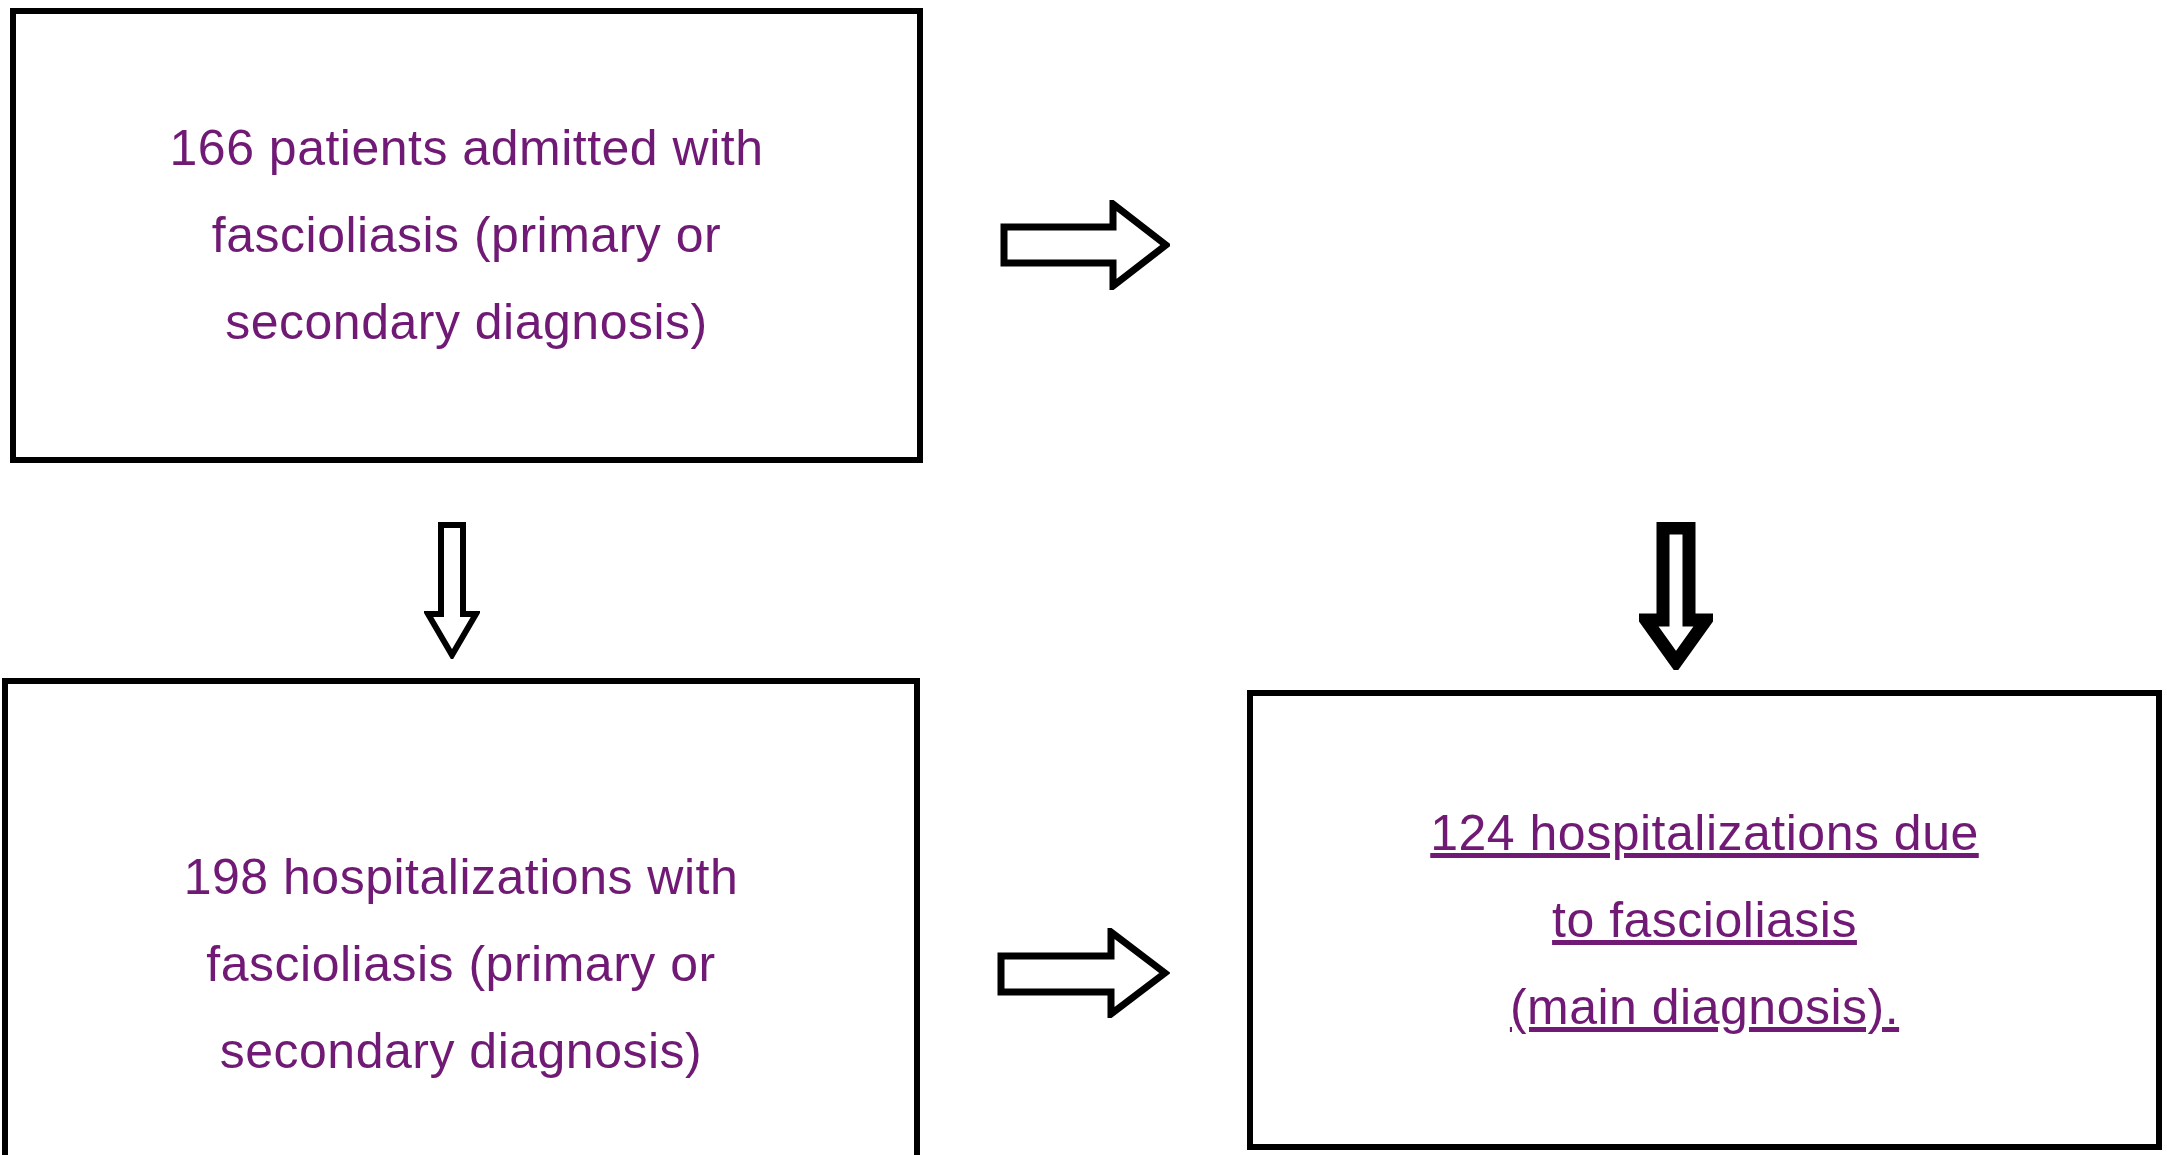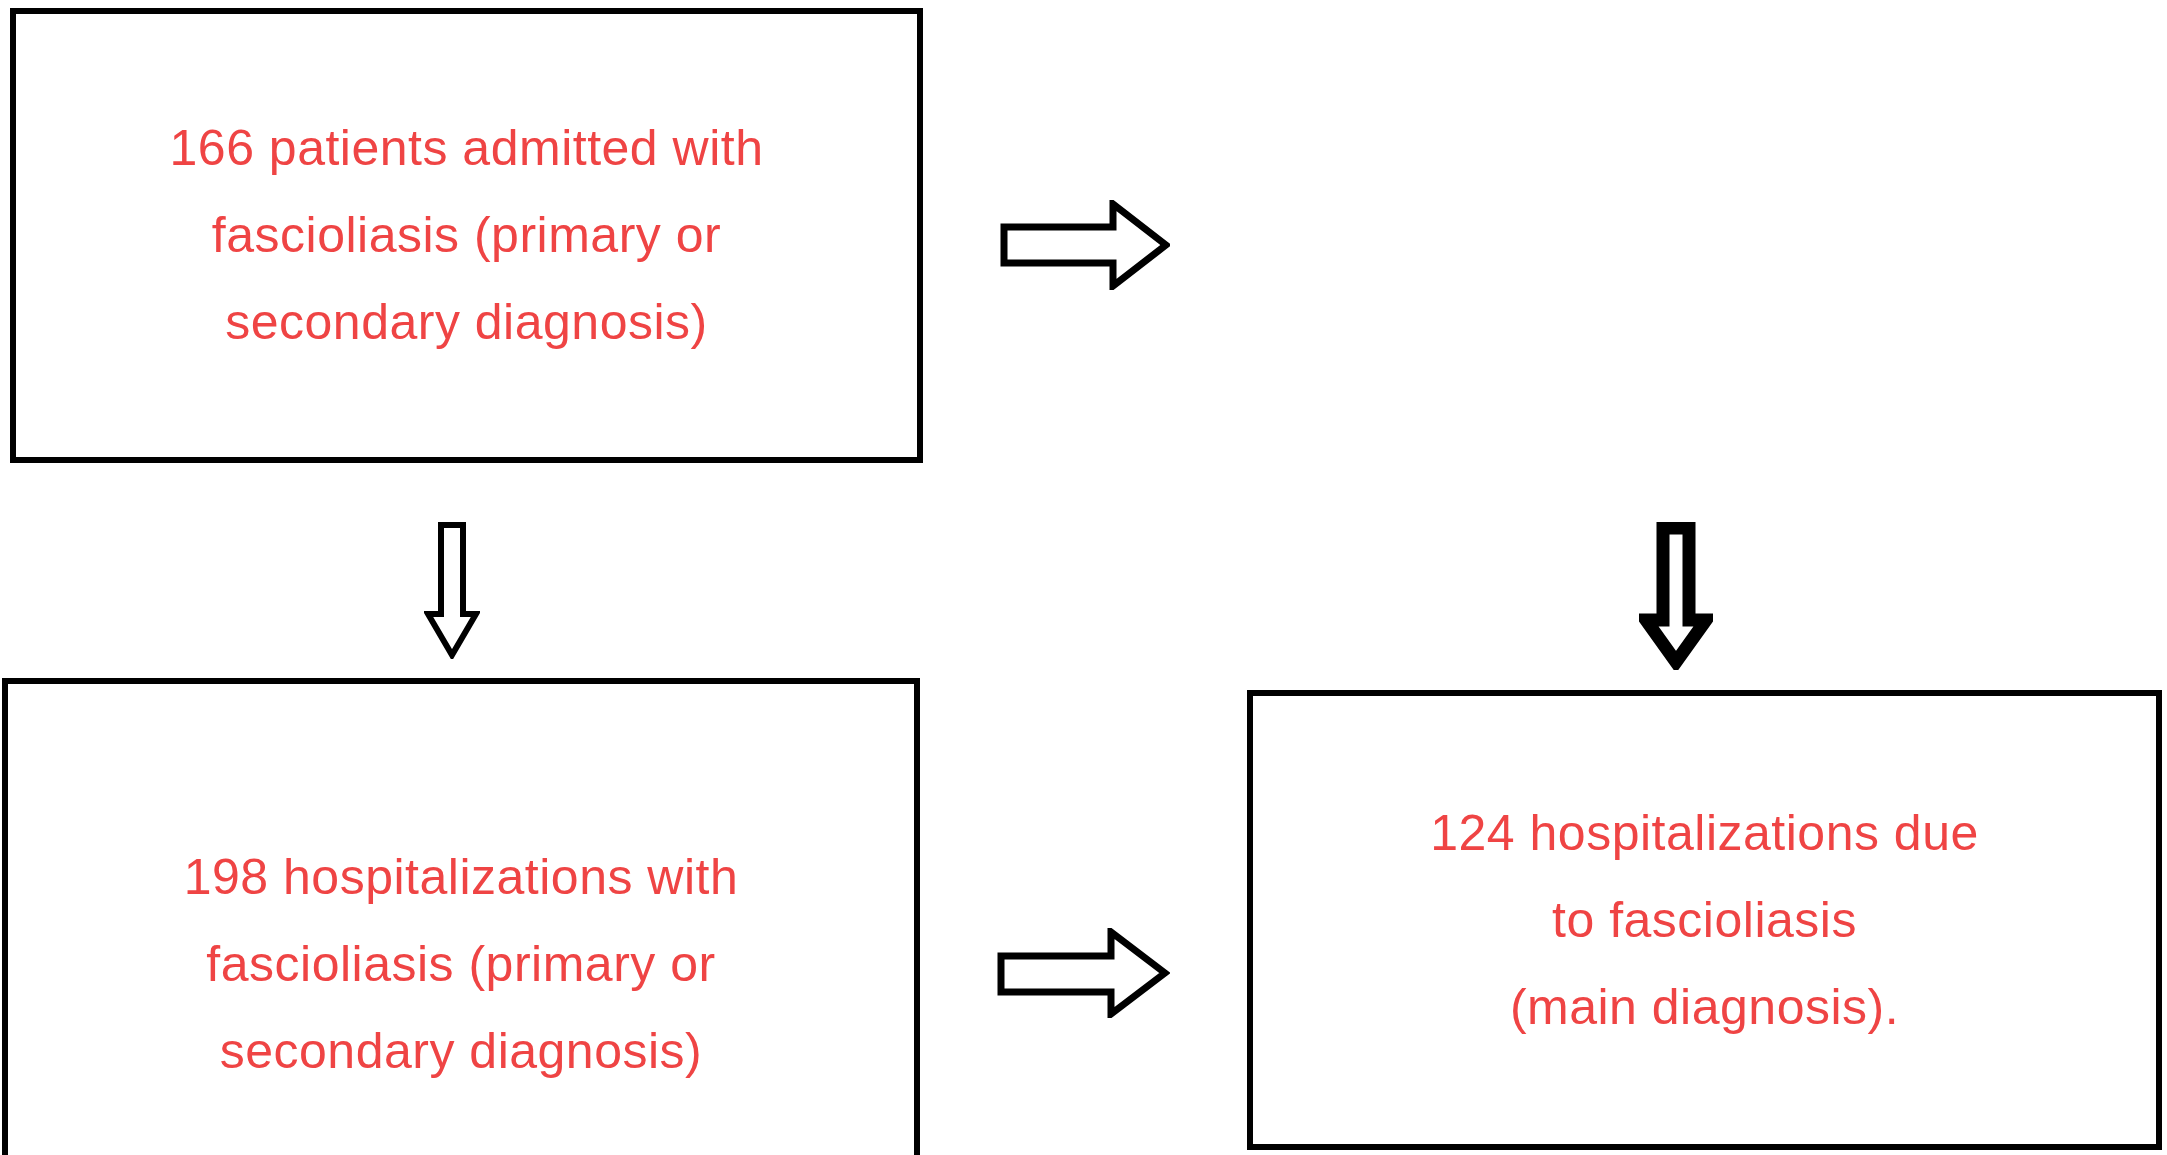--- a/index.html
+++ b/index.html
@@ -6,42 +6,42 @@
     margin: 0;
     padding: 0;
     background: #ffffff;
   }
   #canvas {
     position: relative;
     width: 2167px;
     height: 1155px;
     background: #ffffff;
     font-family: "Liberation Sans", "DejaVu Sans", sans-serif;
-    color: #ef4444;
+    color: #701a75;
   }
   .flow-box {
     position: absolute;
     border: 6px solid #000000;
     background: #ffffff;
     box-sizing: border-box;
     display: flex;
     align-items: center;
     justify-content: center;
     text-align: center;
   }
   .flow-box .box-text {
     font-size: 50px;
     line-height: 87px;
     white-space: pre-line;
     letter-spacing: 0.5px;
   }
   #box-patients-all          { left: 10px;   top: 8px;   width: 913px; height: 455px; }
   #box-patients-primary      { left: 1218px; top: 6px;   width: 922px; height: 457px; }
   #box-hospitalizations-all  { left: 2px;    top: 678px; width: 918px; height: 572px; }
-  #box-hospitalizations-primary { left: 1247px; top: 690px; width: 915px; height: 460px; }
+  #box-hospitalizations-primary { left: 1247px; top: 690px; width: 915px; height: 460px; text-decoration: underline; }
 
   .arrow {
     position: absolute;
   }
   #arrow-top-right    { left: 1000px; top: 200px; }
   #arrow-bottom-right { left: 997px;  top: 928px; }
   #arrow-left-down    { left: 424px;  top: 521px; }
   #arrow-right-down   { left: 1639px; top: 522px; }
 </style>
 </head>

